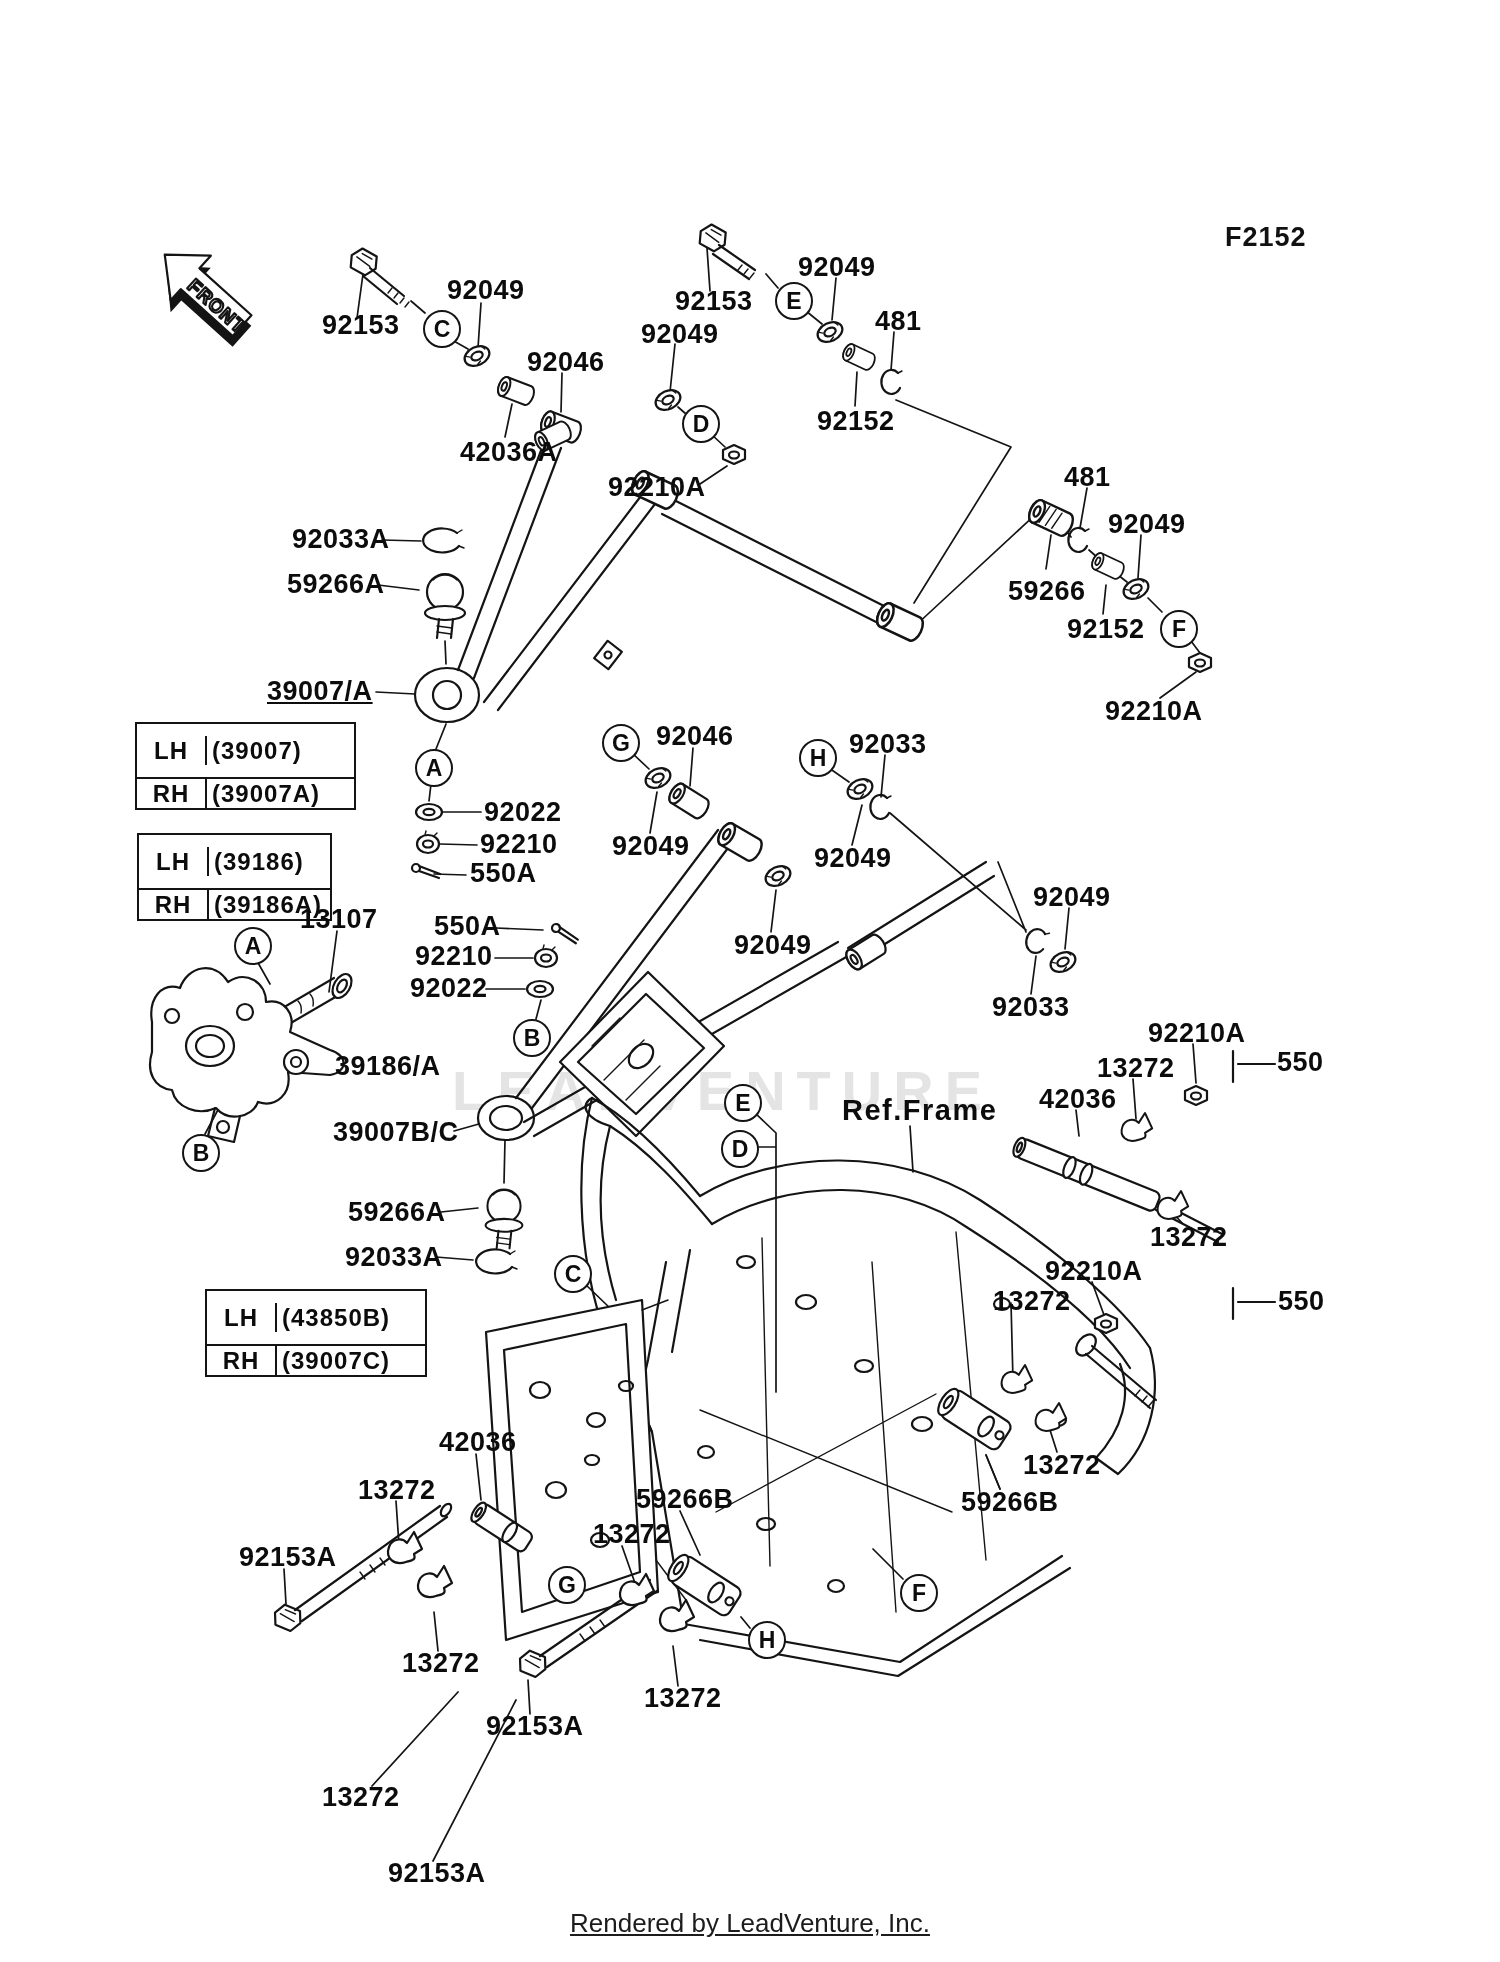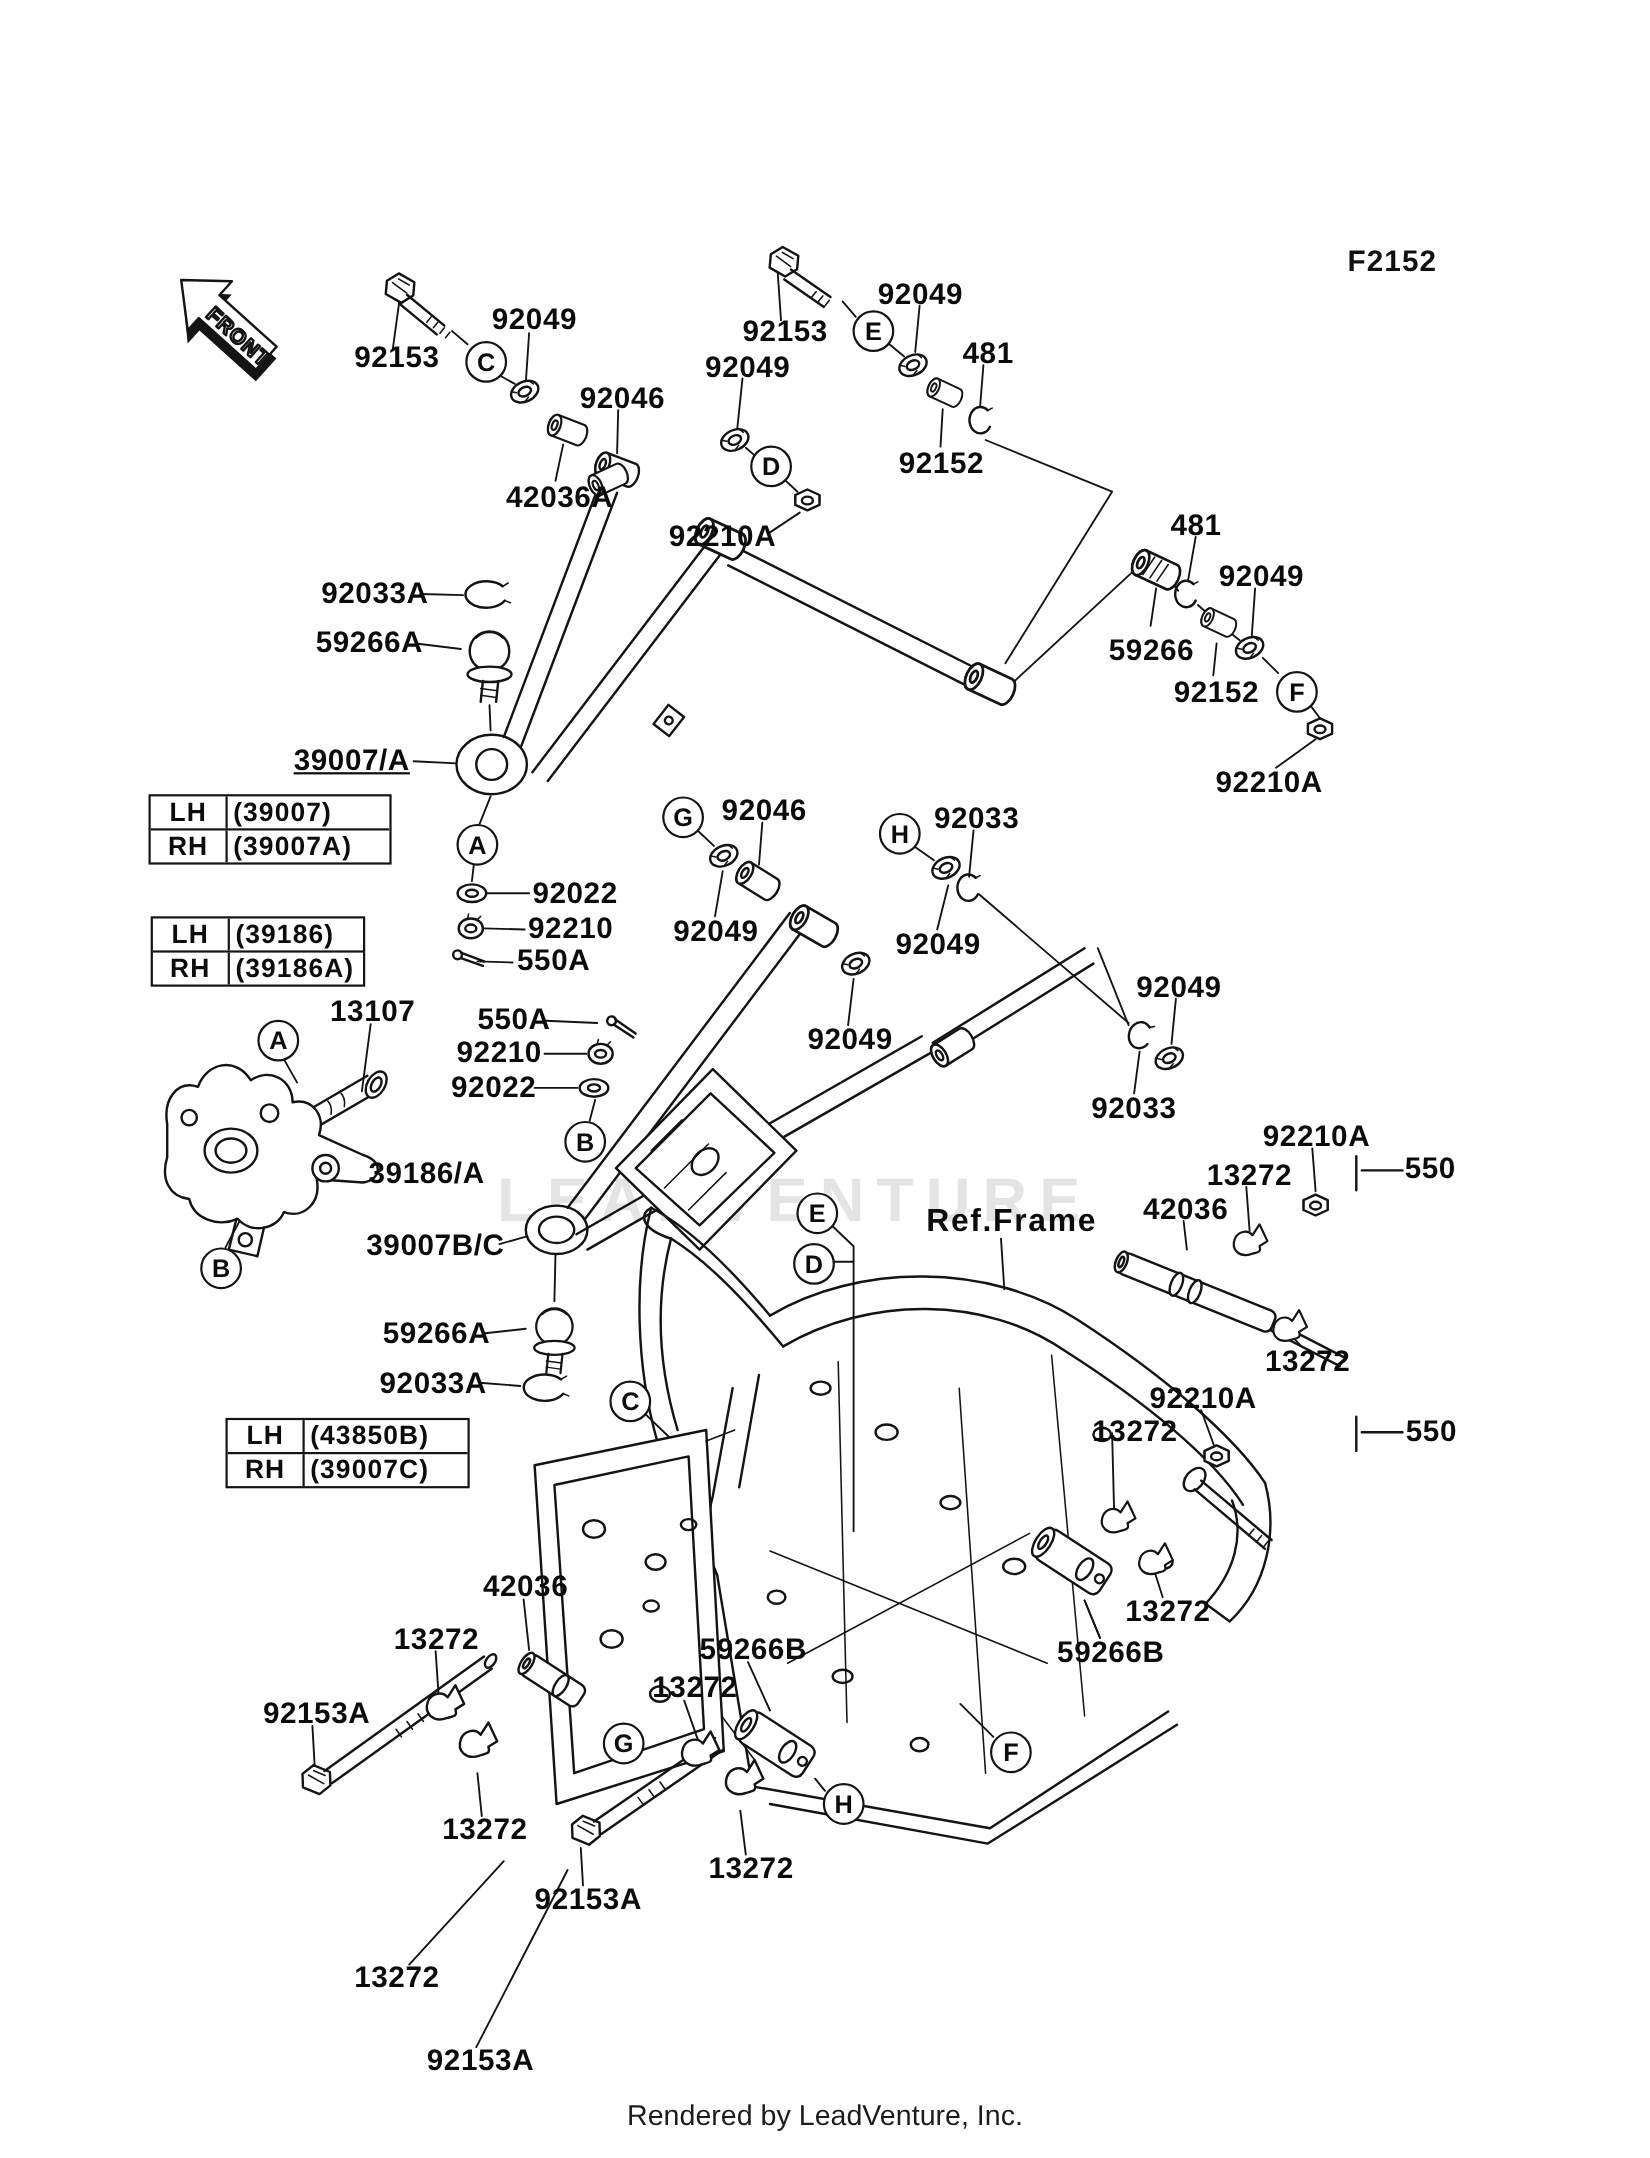--- a/index.html
+++ b/index.html
@@ -16,31 +16,31 @@
   
   .plabel{position:absolute;font-weight:700;font-size:27px;line-height:27px;letter-spacing:.5px;
           color:#0c0c0c;white-space:nowrap;}
   .plabel.big{font-size:29px;letter-spacing:1.5px;}
   
   .callout{position:absolute;width:34px;height:34px;border:2.6px solid #141414;border-radius:50%;
            background:#fff;display:flex;align-items:center;justify-content:center;
            font-weight:700;font-size:23px;color:#0c0c0c;}
   
   .ptable{position:absolute;border:2.6px solid #141414;background:#fff;}
-  .trow{display:flex;}
+  .trow{display:flex;margin-top:12px;}
   .trow + .trow{border-top:2.6px solid #141414;}
   .tc1{width:58px;border-right:2.6px solid #141414;text-align:center;}
   .tc1,.tc2{font-weight:700;font-size:24px;line-height:29px;padding:0 5px;letter-spacing:1px;
             white-space:nowrap;color:#0c0c0c;}
   .figcode{position:absolute;left:1225px;top:222px;font-weight:700;font-size:27px;
            letter-spacing:1px;color:#111;}
   .watermark-text{position:absolute;left:452px;top:1058px;font-weight:700;font-size:56px;
            letter-spacing:11px;color:#e4e4e4;}
   .footer{position:absolute;left:0;top:1908px;width:100%;text-align:center;
-          font-size:26px;color:#1c1c1c;}
+          font-size:26px;color:#1c1c1c;text-decoration:underline;}
 </style>
 </head>
 <body>
 
 <div id="stage">
 
   <div class="watermark-text">LEADVENTURE</div>
 
   <svg class="art" width="1500" height="1962" viewBox="0 0 1500 1962" style="position:absolute;left:0;top:0">
     <defs>

